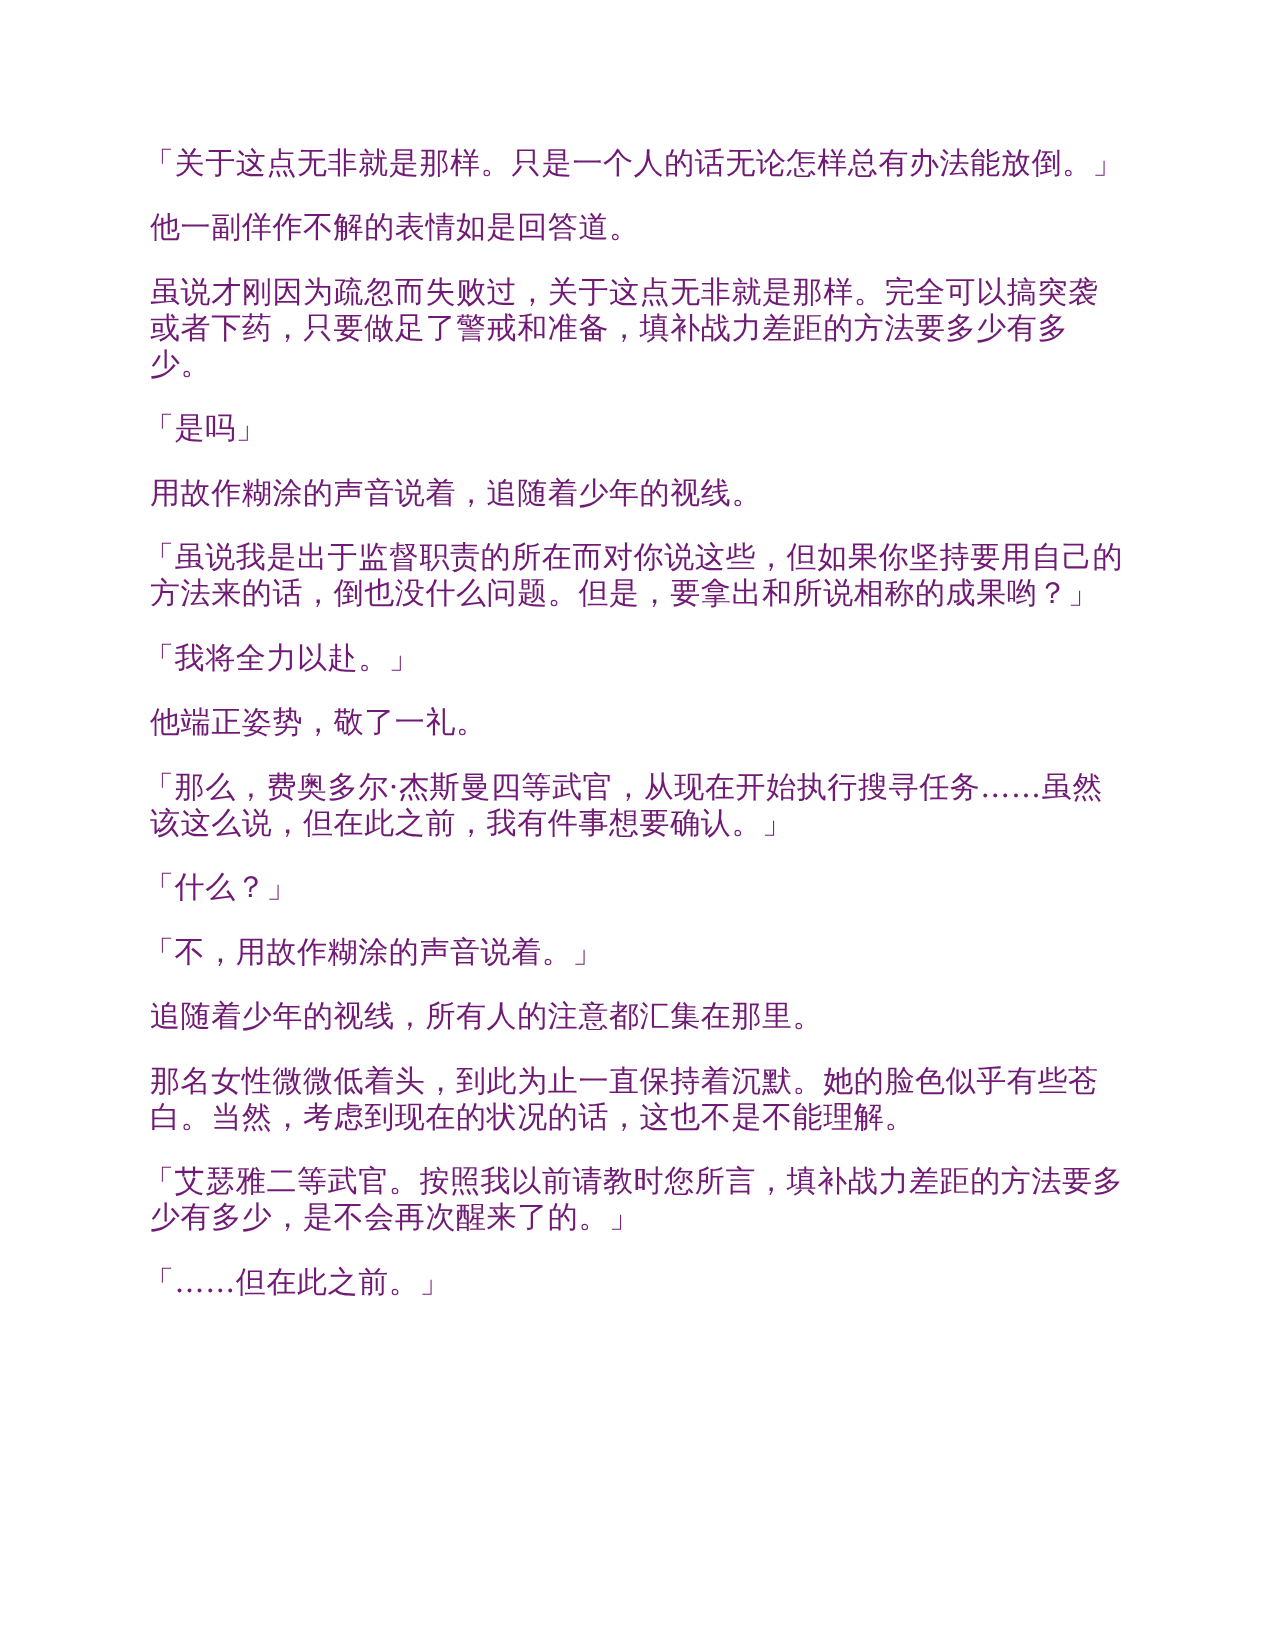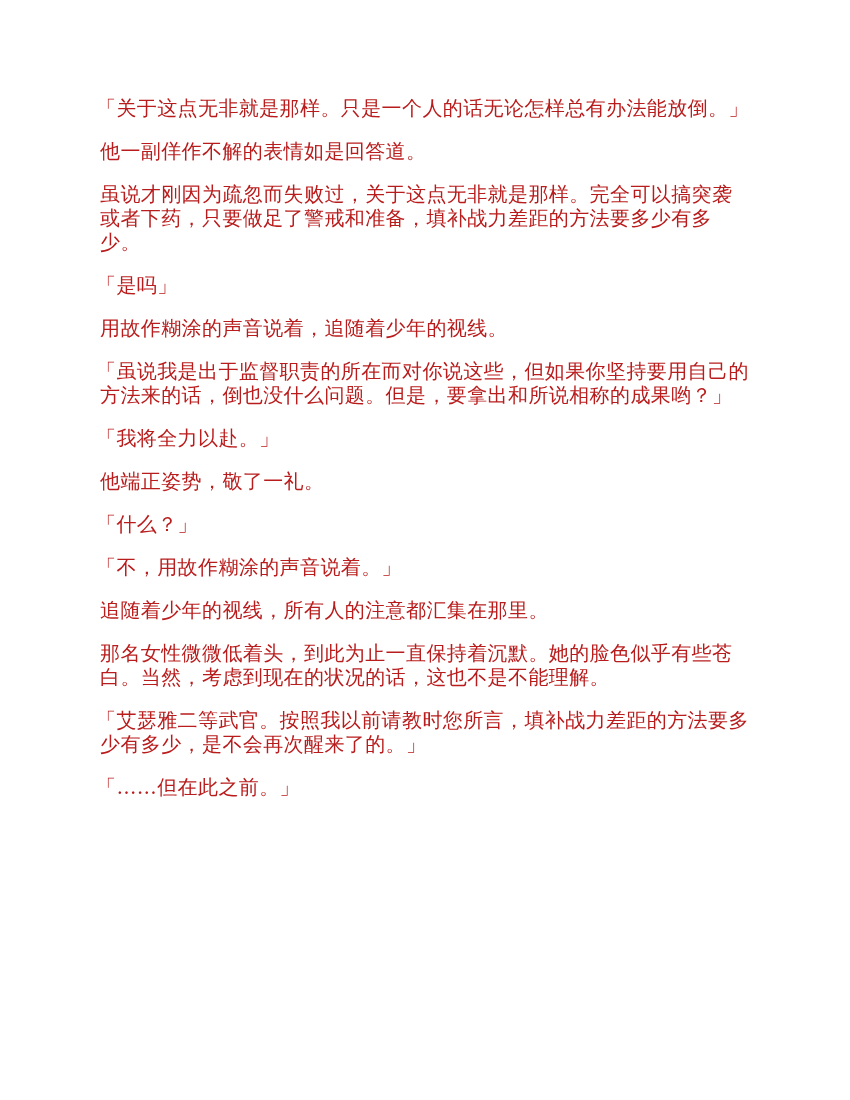--- a/index.html
+++ b/index.html
@@ -14,21 +14,21 @@
       position: relative;
     }
     .page {
       position: absolute;
       left: 100px;
       top: 96px;
       width: 650px;
       font-family: "DejaVu Serif", "Liberation Serif", serif;
       font-size: 20px;
       line-height: 24px;
-      color: #b91c1c;
+      color: #701a75;
     }
     .para {
       margin: 0 0 19px 0;
       letter-spacing: 0.4px;
       word-break: break-all;
     }
     .para.dialogue {
       text-indent: -4px;
     }
   </style>
@@ -37,19 +37,20 @@
 
 <div class="page">
   <p class="para dialogue">「关于这点无非就是那样。只是一个人的话无论怎样总有办法能放倒。」</p>
   <p class="para">他一副佯作不解的表情如是回答道。</p>
   <p class="para">虽说才刚因为疏忽而失败过，关于这点无非就是那样。完全可以搞突袭或者下药，只要做足了警戒和准备，填补战力差距的方法要多少有多少。</p>
   <p class="para dialogue">「是吗」</p>
   <p class="para">用故作糊涂的声音说着，追随着少年的视线。</p>
   <p class="para dialogue">「虽说我是出于监督职责的所在而对你说这些，但如果你坚持要用自己的方法来的话，倒也没什么问题。但是，要拿出和所说相称的成果哟？」</p>
   <p class="para dialogue">「我将全力以赴。」</p>
   <p class="para">他端正姿势，敬了一礼。</p>
+  <p class="para dialogue">「那么，费奥多尔·杰斯曼四等武官，从现在开始执行搜寻任务……虽然该这么说，但在此之前，我有件事想要确认。」</p>
   <p class="para dialogue">「什么？」</p>
   <p class="para dialogue">「不，用故作糊涂的声音说着。」</p>
   <p class="para">追随着少年的视线，所有人的注意都汇集在那里。</p>
   <p class="para">那名女性微微低着头，到此为止一直保持着沉默。她的脸色似乎有些苍白。当然，考虑到现在的状况的话，这也不是不能理解。</p>
   <p class="para dialogue">「艾瑟雅二等武官。按照我以前请教时您所言，填补战力差距的方法要多少有多少，是不会再次醒来了的。」</p>
   <p class="para dialogue">「……但在此之前。」</p>
 </div>
 
 </body></html>

